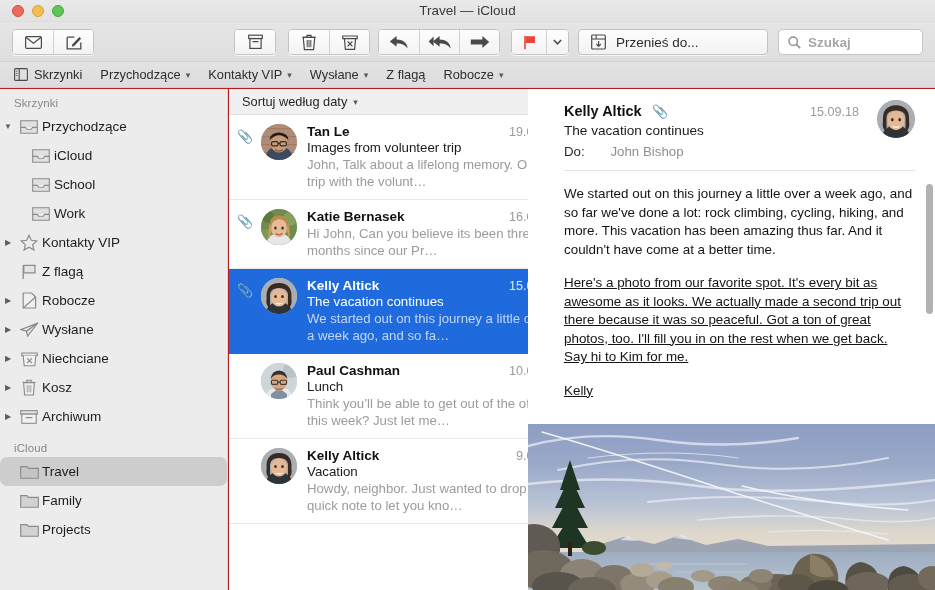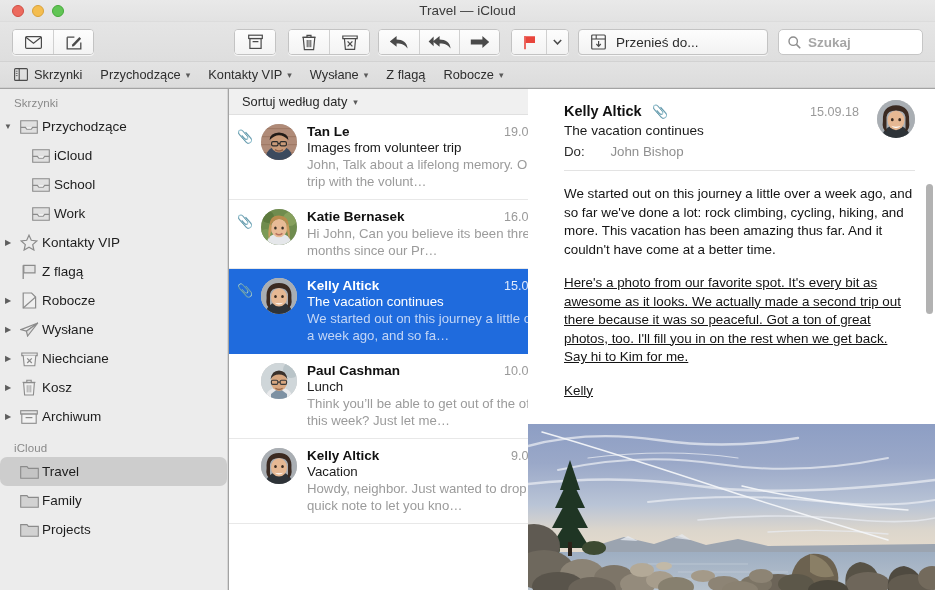--- a/index.html
+++ b/index.html
@@ -7,21 +7,21 @@
     width: 935px; height: 590px;
     overflow: hidden;
     font-family: "Liberation Sans", sans-serif;
     background: #fff;
     -webkit-font-smoothing: antialiased;
   }
   #window {
     position: relative;
     width: 935px; height: 590px;
     overflow: hidden;
-    background: #a3a3a3;
+    background: #b91c1c;
   }
 
   
   #titlebar {
     position: absolute; left: 0; top: 0; width: 935px; height: 22px;
     background: linear-gradient(#e9e9e9, #e2e2e2);
     border-bottom: 1px solid #dcdcdc;
   }
   #traffic { position: absolute; left: 12px; top: 5px; display: flex; gap: 8px; }
   .tl { width: 12px; height: 12px; border-radius: 50%; }
@@ -119,21 +119,21 @@
   }
   .sb-ic { width: 26px; display: flex; align-items: center; justify-content: center; flex: none; }
   .sb-lbl { white-space: nowrap; }
   .ind-1 .sb-tw { width: 16px; }
   .ind-2 { padding-left: 28px; }
 
   
   #list {
     position: absolute; left: 229px; top: 89px; width: 340px; height: 501px;
     background: #fff; overflow: hidden;
-    border-right: 6px solid #c4b5fd;
+    border-right: 1px solid #c4b5fd;
   }
   #list-head {
     height: 26px; background: #f0f0f0; border-bottom: 1px solid #e0e0e0;
     display: flex; align-items: center; justify-content: space-between;
     padding: 0 9px 0 13px;
   }
   #sort-btn { display: flex; align-items: center; gap: 6px; font-size: 12.8px; color: #262626; cursor: default; }
   #sort-btn .cv { font-size: 9px; color: #5a5a5a; }
 
   .msg {

